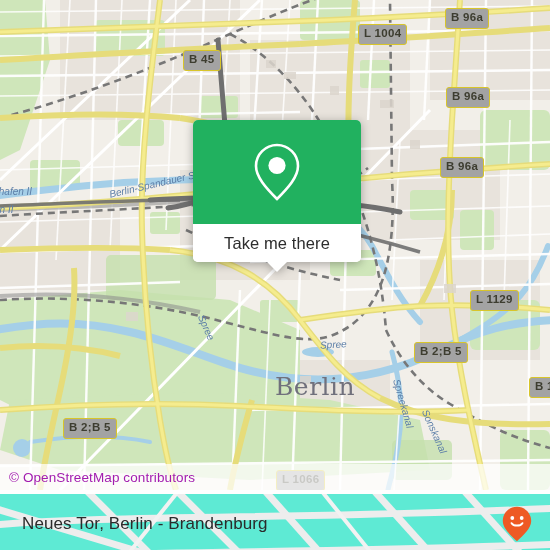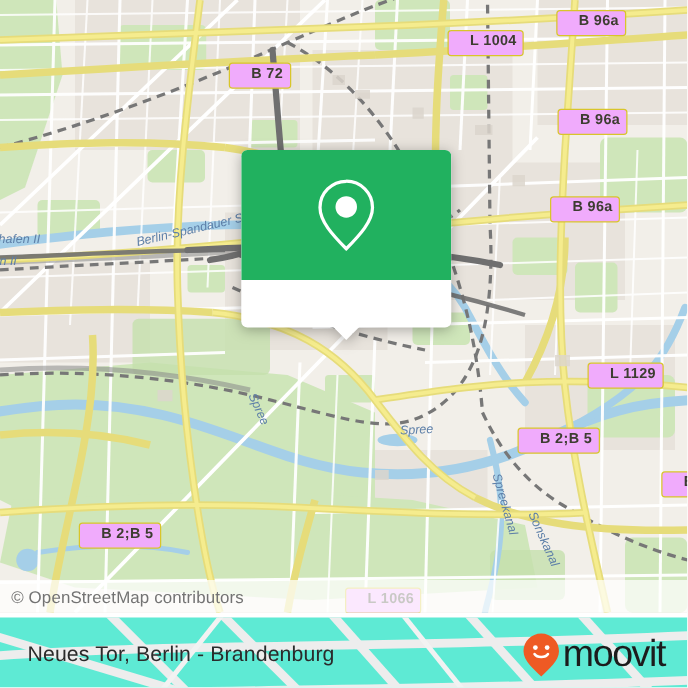--- a/index.html
+++ b/index.html
@@ -37,35 +37,35 @@
     width: 550px;
     height: 26px;
     background: rgba(255,255,255,0.72);
     display: flex;
     align-items: center;
     box-sizing: border-box;
     padding-left: 9px;
   }
   .osm-attrib span {
     font-size: 13.5px;
-    color: #737373;
+    color: #a21caf;
     letter-spacing: 0.1px;
   }
 
   
   .shield {
     position: absolute;
-    background: #f0abfc;
+    background: #a3a3a3;
     border: 1.6px solid #d8c52a;
     border-radius: 3px;
     color: #3d3d30;
     font-size: 11.5px;
     font-weight: bold;
     line-height: 1;
-    padding: 3px 5px 4px 17px;
+    padding: 3px 5px 4px 5px;
     white-space: nowrap;
     letter-spacing: 0.3px;
   }
 
   .maplabel {
     position: absolute;
     color: #6e6e78;
     white-space: nowrap;
     pointer-events: none;
   }
@@ -363,51 +363,55 @@
         <rect x="284" y="72" width="12" height="7"></rect>
         <rect x="330" y="86" width="9" height="9"></rect>
         <rect x="380" y="100" width="14" height="8"></rect>
         <rect x="410" y="140" width="10" height="9"></rect>
         <rect x="126" y="312" width="12" height="9"></rect>
         <rect x="300" y="376" width="11" height="8"></rect>
         <rect x="444" y="284" width="12" height="9"></rect>
       </g>
     </svg>
 
+    <div class="maplabel city-label" style="left:275px; top:372px;">Berlin</div>
 
     <div class="maplabel water-label" style="left:108px; top:177px; transform: rotate(-13deg);">Berlin-Spandauer Schiff</div>
     <div class="maplabel water-label" style="left:-4px; top:186px;">thafen II</div>
     <div class="maplabel water-label" style="left:-6px; top:204px;">en II</div>
     <div class="maplabel water-label" style="left:193px; top:322px; transform: rotate(66deg);">Spree</div>
     <div class="maplabel water-label" style="left:320px; top:339px; transform: rotate(-3deg);">Spree</div>
     <div class="maplabel water-label" style="left:378px; top:398px; transform: rotate(74deg);">Spreekanal</div>
     <div class="maplabel water-label" style="left:411px; top:426px; transform: rotate(66deg);">Sonskanal</div>
 
     <div class="shield" style="left:320px; top:24px;margin-left:38px;">L 1004</div>
-    <div class="shield" style="left:183px; top:50px;">B 72</div>
+    <div class="shield" style="left:183px; top:50px;">B 45</div>
     <div class="shield" style="left:445px; top:8px;">B 96a</div>
     <div class="shield" style="left:446px; top:87px;">B 96a</div>
     <div class="shield" style="left:440px; top:157px;">B 96a</div>
     <div class="shield" style="left:470px; top:270px;margin-top:20px;">L 1129</div>
     <div class="shield" style="left:414px; top:342px;">B 2;B 5</div>
     <div class="shield" style="left:529px; top:377px;">B 1;</div>
     <div class="shield" style="left:63px; top:418px;">B 2;B 5</div>
     <div class="shield" style="left:276px; top:470px;text-align:center;">L 1066</div>
 
     <div class="osm-attrib">
       <span>© OpenStreetMap contributors</span>
     </div>
 
     <div id="callout">
       <div class="card-body">
         <div class="card-green">
           <svg width="52" height="62" viewBox="0 0 52 62">
             <path d="M26 4 C14.4 4 5 13.4 5 25 C5 36 15 47 26 58 C37 47 47 36 47 25 C47 13.4 37.6 4 26 4 Z" fill="none" stroke="#ffffff" stroke-width="2.6"></path>
             <circle cx="26" cy="24.5" r="8.6" fill="#ffffff"></circle>
           </svg>
+        </div>
+        <div class="card-foot">
+          <span>Take me there</span>
         </div>
       </div>
       <div class="card-tail"></div>
     </div>
 
   </div>
 
   <div id="footer">
     <svg class="footer-watermark" width="550" height="90" viewBox="0 0 550 90">
       <g stroke="#ededed" stroke-width="7" fill="none">
@@ -430,18 +434,17 @@
     <div class="footer-inner">
       <div class="place-title">Neues Tor, Berlin - Brandenburg</div>
       <div class="brand">
         <svg width="30" height="36" viewBox="0 0 30 36">
           <path d="M15 0.8 C7.1 0.8 0.8 7.1 0.8 15 C0.8 22.5 9 29.5 15 35.2
                    C21 29.5 29.2 22.5 29.2 15 C29.2 7.1 22.9 0.8 15 0.8 Z" fill="#ee5a24"></path>
           <circle cx="10.3" cy="12" r="1.9" fill="#ffffff"></circle>
           <circle cx="19.7" cy="12" r="1.9" fill="#ffffff"></circle>
           <path d="M9.6 17.2 C11.6 20.4 18.4 20.4 20.4 17.2" stroke="#ffffff" stroke-width="2" fill="none" stroke-linecap="round"></path>
         </svg>
-        <div class="brand-word">moovit</div>
       </div>
     </div>
   </div>
 
 </div>
 
 </body></html>

